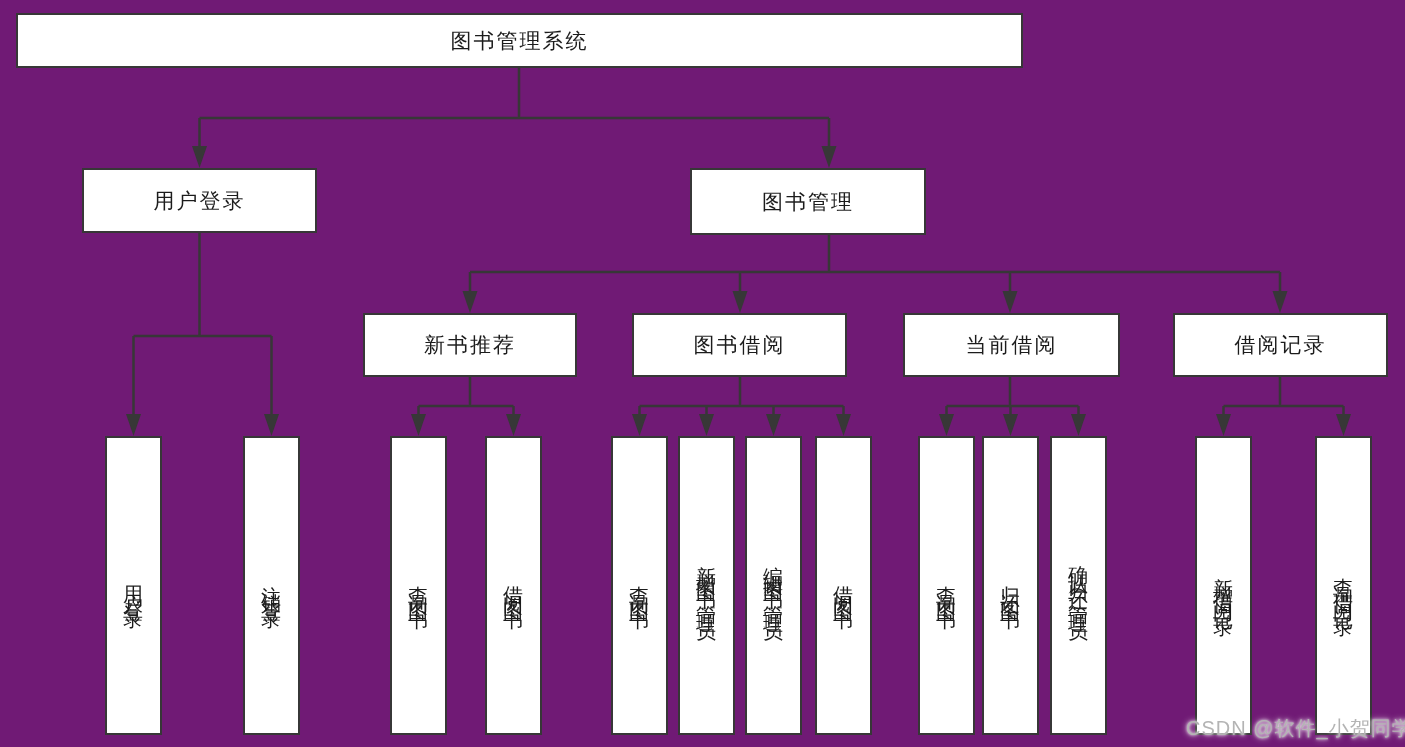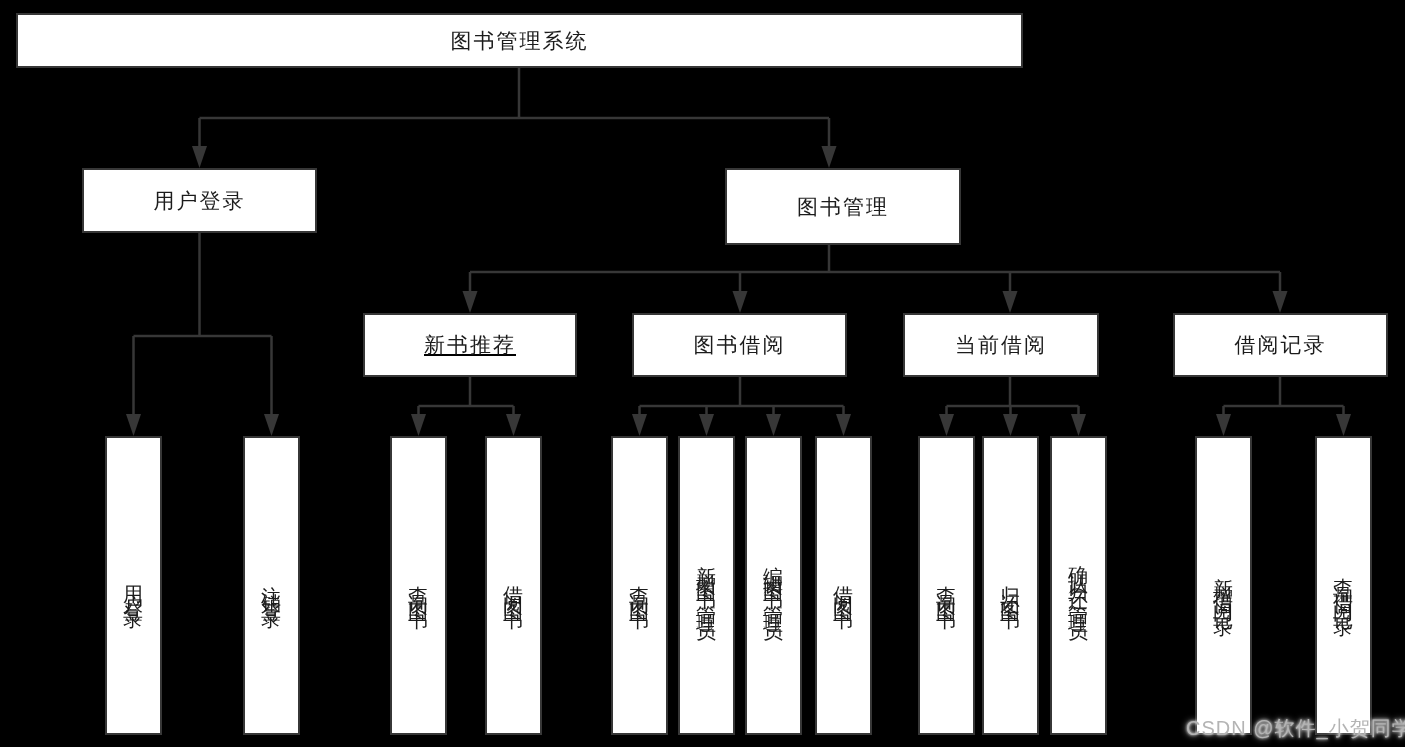--- a/index.html
+++ b/index.html
@@ -5,21 +5,21 @@
   html, body {
     margin: 0;
     padding: 0;
     background: #ffffff;
     font-family: "Liberation Sans", sans-serif;
   }
   #stage {
     position: relative;
     width: 1405px;
     height: 747px;
-    background: #000000;
+    background: #701a75;
     overflow: hidden;
   }
   #connector-layer {
     position: absolute;
     left: 0;
     top: 0;
     z-index: 1;
   }
   .node {
     position: absolute;
@@ -41,25 +41,25 @@
     writing-mode: vertical-rl;
     text-orientation: mixed;
     font-size: 20px;
     letter-spacing: 8px;
     line-height: 1;
   }
   
   .pos-root   { left: 16px;   top: 13px;  width: 1007px; height: 55px; }
   
   .pos-l2-a   { left: 82px;   top: 168px; width: 235px;  height: 65px; }
-  .pos-l2-b   { left: 725px;  top: 168px; width: 236px;  height: 77px; }
+  .pos-l2-b   { left: 690px;  top: 168px; width: 236px;  height: 67px; }
   
-  .pos-l3-a   { left: 363px;  top: 313px; width: 214px;  height: 64px; text-decoration: underline; }
+  .pos-l3-a   { left: 363px;  top: 313px; width: 214px;  height: 64px; }
   .pos-l3-b   { left: 632px;  top: 313px; width: 215px;  height: 64px; text-align: center; }
-  .pos-l3-c   { left: 903px;  top: 313px; width: 196px;  height: 64px; }
+  .pos-l3-c   { left: 903px;  top: 313px; width: 217px;  height: 64px; }
   .pos-l3-d   { left: 1173px; top: 313px; width: 215px;  height: 64px; }
   
   .leaf { top: 436px; width: 57px; height: 299px; }
   .pos-leaf-1  { left: 105px; }
   .pos-leaf-2  { left: 243px; }
   .pos-leaf-3  { left: 390px; }
   .pos-leaf-4  { left: 485px; }
   .pos-leaf-5  { left: 611px; }
   .pos-leaf-6  { left: 678px; }
   .pos-leaf-7  { left: 745px; }

